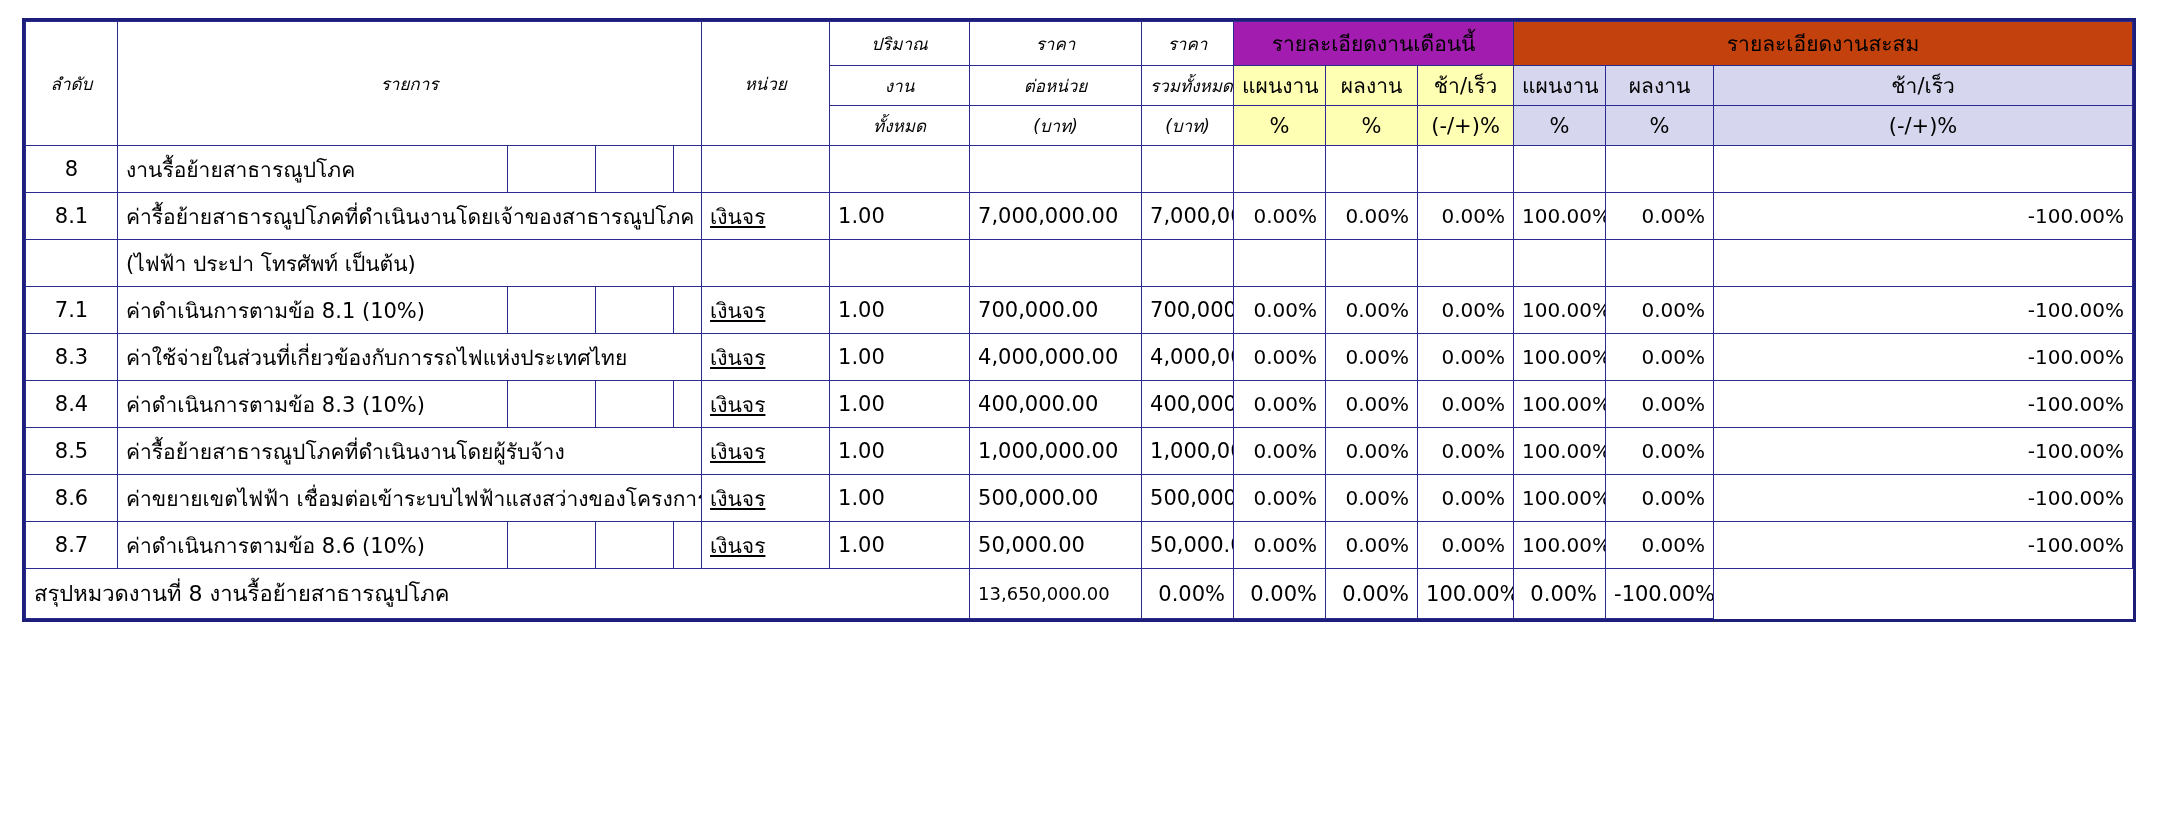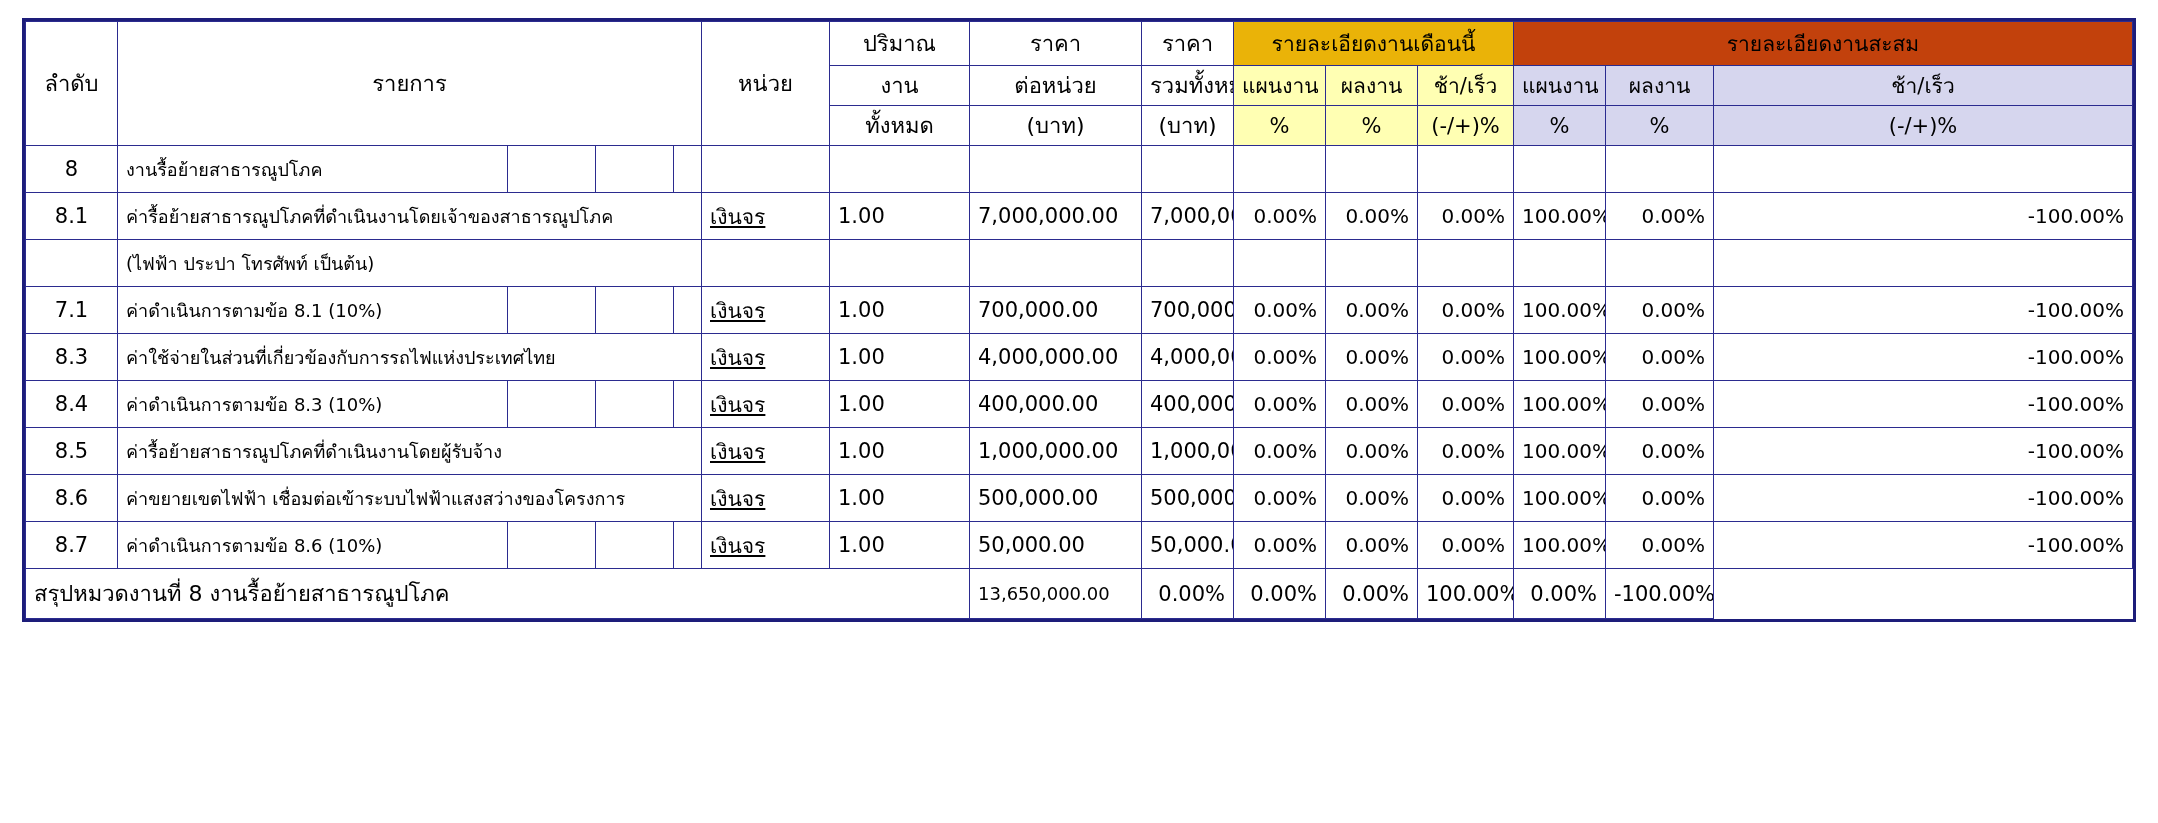--- a/index.html
+++ b/index.html
@@ -41,45 +41,46 @@
     background: #fff;
   }
   table.boq {
     border-left: none;
     border-top: none;
   }
   
   .hdr {
     text-align: center;
     height: 40px;
-    font-size: 22px;
+    font-size: 17px;
+    font-style: italic;
   }
   .hdr-group-yellow {
-    background: #eab308;
+    background: #a21caf;
     text-align: center;
     height: 44px;
   }
   .hdr-group-violet {
     background: #c2410c;
     text-align: center;
     height: 44px;
   }
   .hdr-sub-yellow {
     background: #ffffb3;
     text-align: center;
   }
   .hdr-sub-violet {
     background: #d6d6ee;
     text-align: center;
   }
   .c-right { }
   .row-h { height: 47px; }
   .num { font-size: 21px; }
   .pct { font-size: 20px; text-align: right; padding-right: 10px; }
-  .desc { font-size: 18px; text-align: left; padding-left: 12px; }
+  .desc { font-size: 21px; text-align: left; padding-left: 12px; }
   .seq { text-align: center; font-size: 21px; }
   .unit { text-align: left; font-weight: bold; font-size: 21px; text-decoration: underline; }
   .summary-label {
     text-align: left;
     font-size: 22px;
     height: 50px;
   }
   .summary-num {
     font-size: 18px;
     padding-right: 10px;

